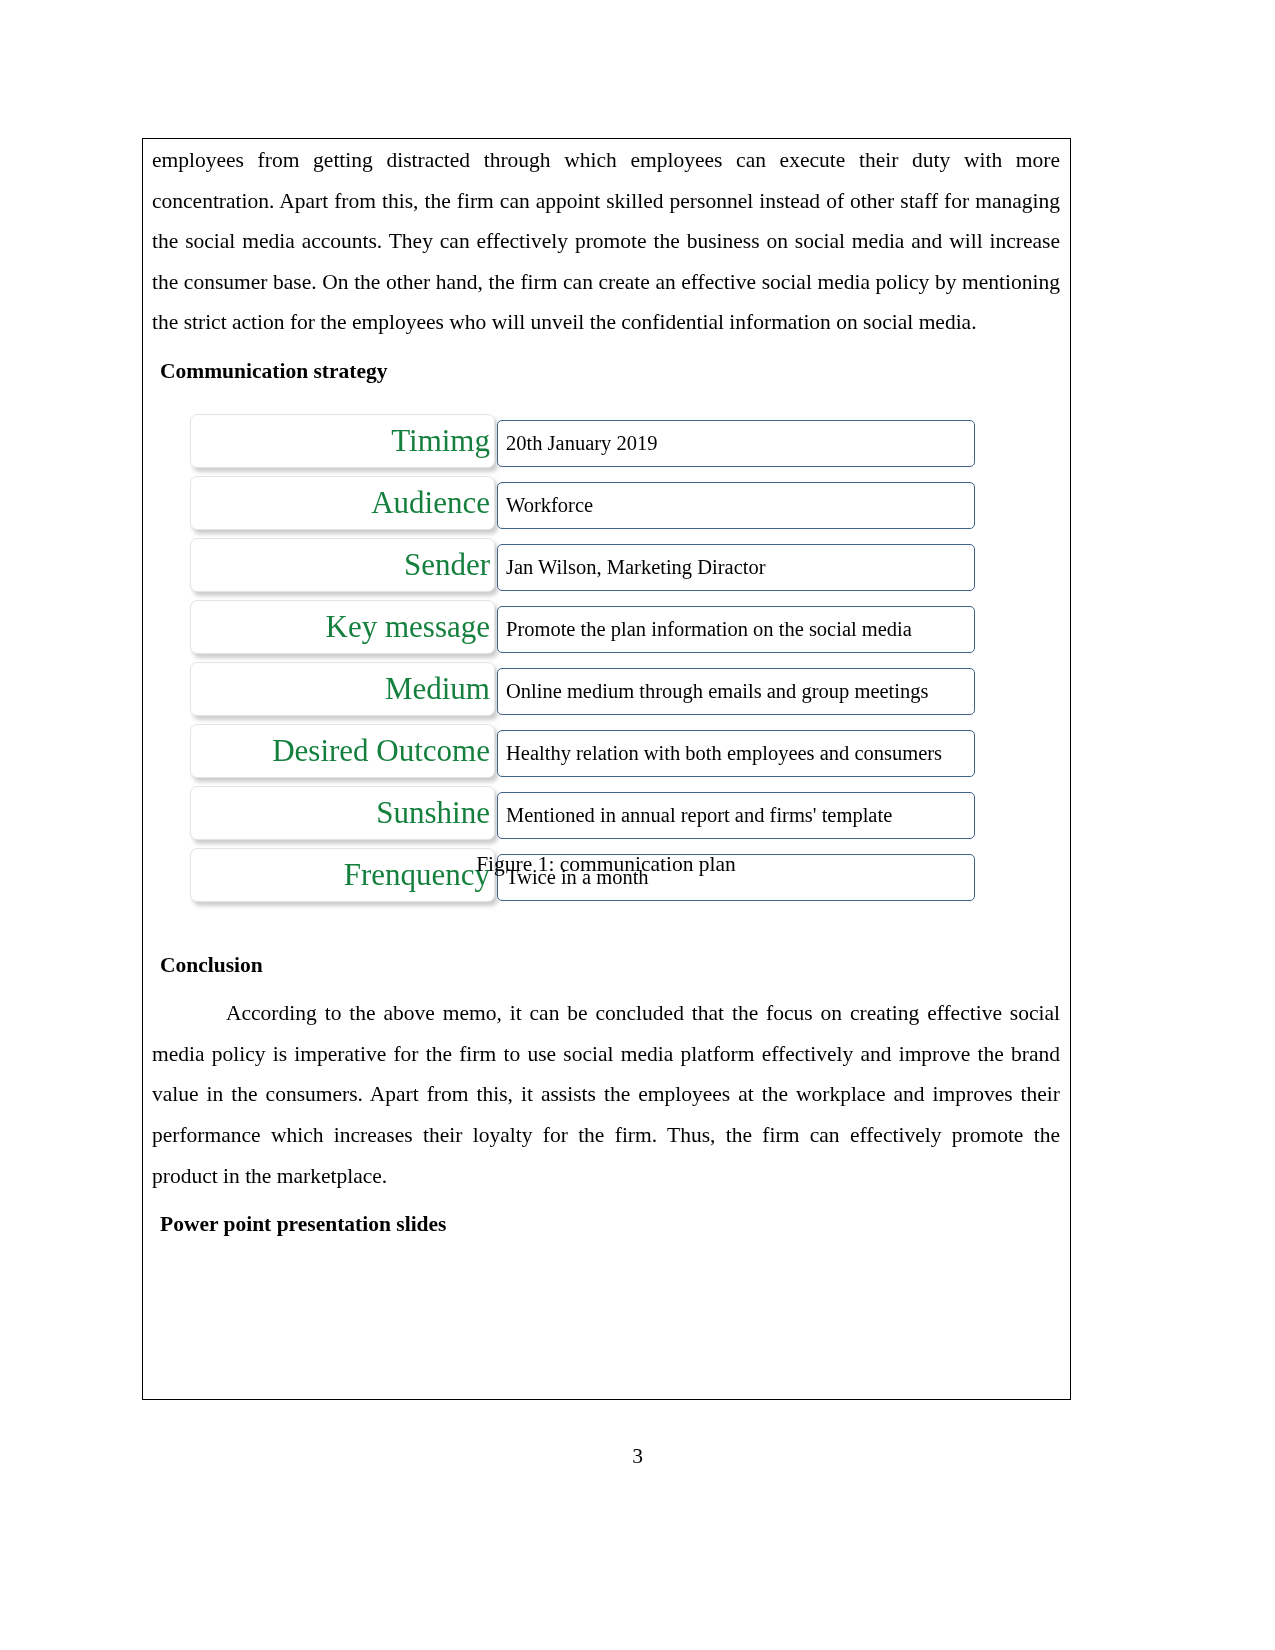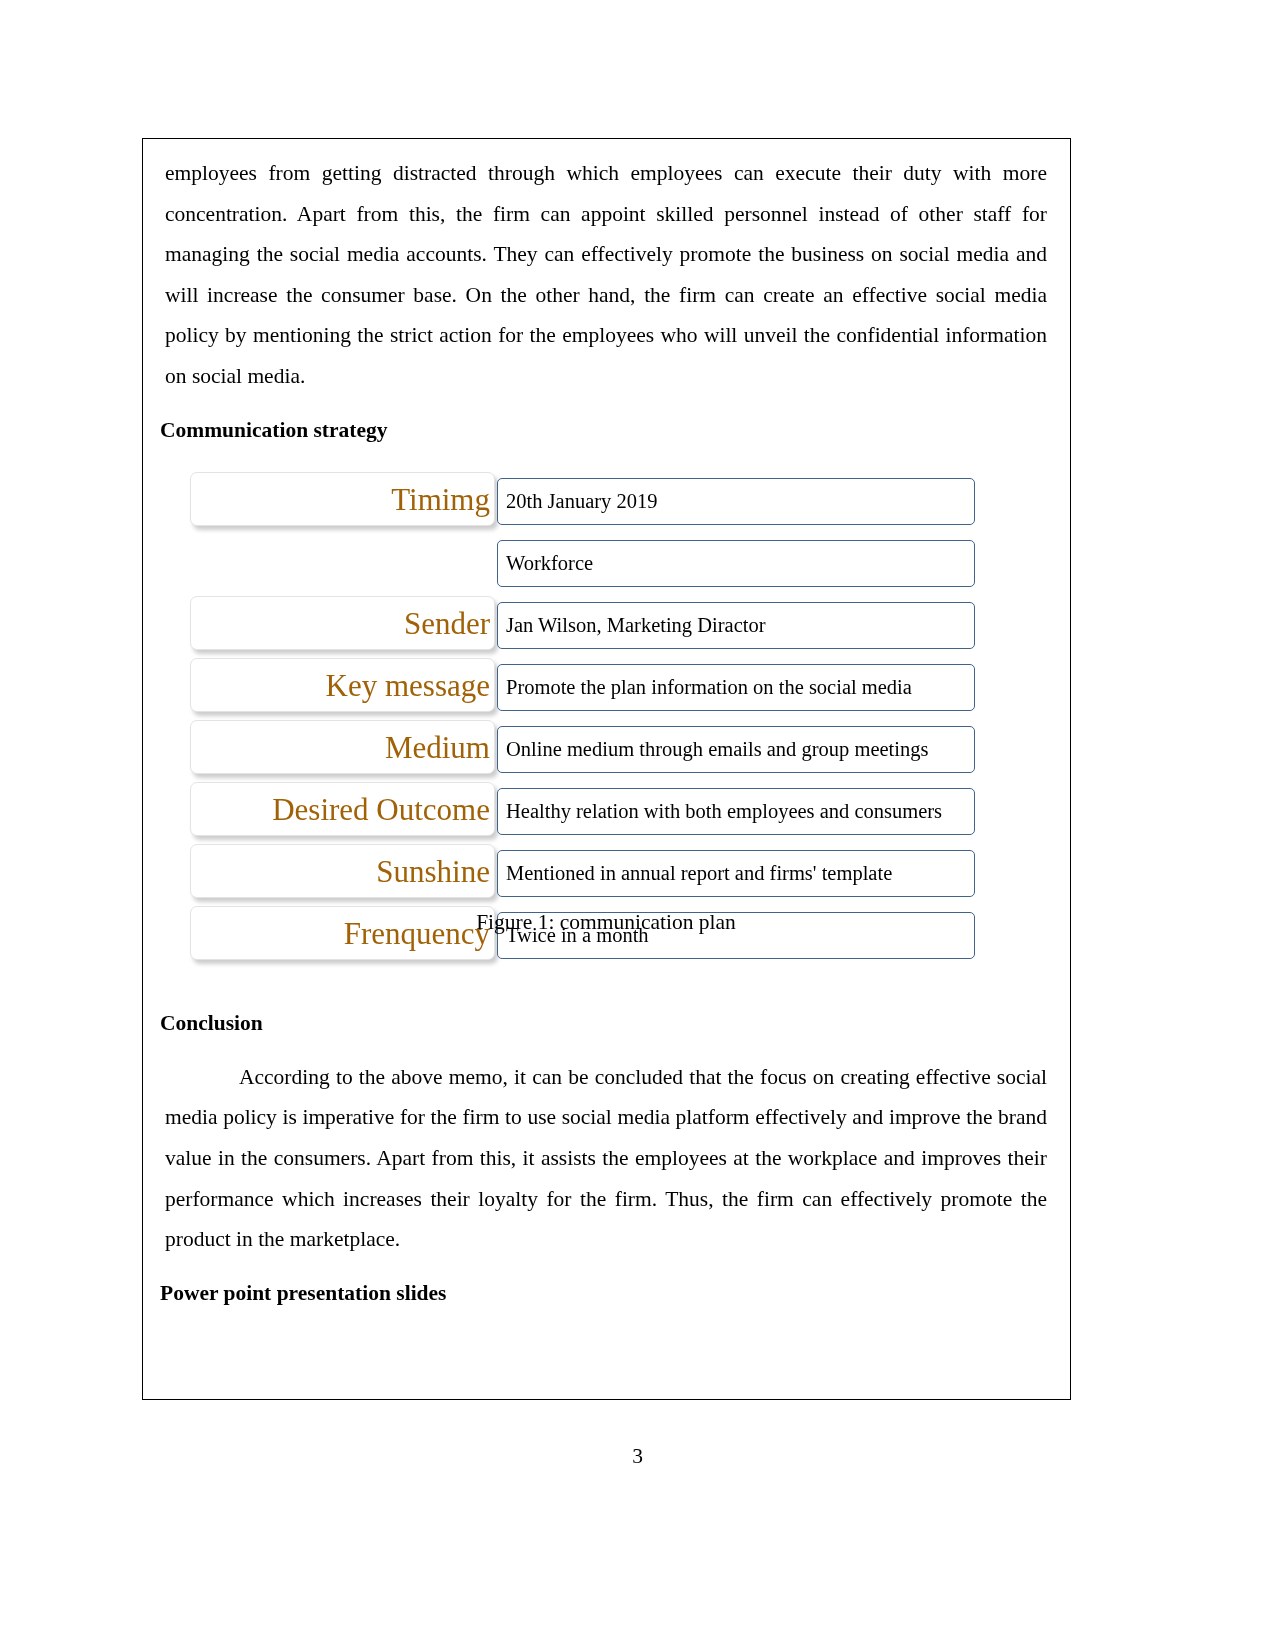--- a/index.html
+++ b/index.html
@@ -30,21 +30,21 @@
   .page-content {
     position: absolute;
     left: 152px;
     top: 140px;
     width: 908px;
     box-sizing: border-box;
   }
 
   
   p.body-text {
-    margin: 13px;
+    margin: 0;
     font-size: 21.5px;
     line-height: 40.6px;
     text-align: justify;
     text-justify: inter-word;
     color: #000;
   }
   p.body-text.indent::before {
     content: "";
     display: inline-block;
     width: 74px;
@@ -82,21 +82,21 @@
     box-shadow: 3px 4px 4px rgba(0,0,0,0.20);
     display: flex;
     align-items: center;
     justify-content: flex-end;
     padding-right: 4px;
     box-sizing: border-box;
   }
   .plan-label span {
     font-size: 31px;
     line-height: 1;
-    color: #a16207;
+    color: #15803d;
     white-space: nowrap;
   }
 
   .plan-value {
     position: absolute;
     left: 345px;
     top: 6px;
     width: 478px;
     height: 47px;
     background: #ffffff;
@@ -154,20 +154,23 @@
     <div class="plan-row">
       <div class="plan-label">
         <span>Timimg</span>
       </div>
       <div class="plan-value">
         <span>20th January 2019</span>
       </div>
     </div>
 
     <div class="plan-row">
+      <div class="plan-label">
+        <span>Audience</span>
+      </div>
       <div class="plan-value">
         <span>Workforce</span>
       </div>
     </div>
 
     <div class="plan-row">
       <div class="plan-label">
         <span>Sender</span>
       </div>
       <div class="plan-value">

